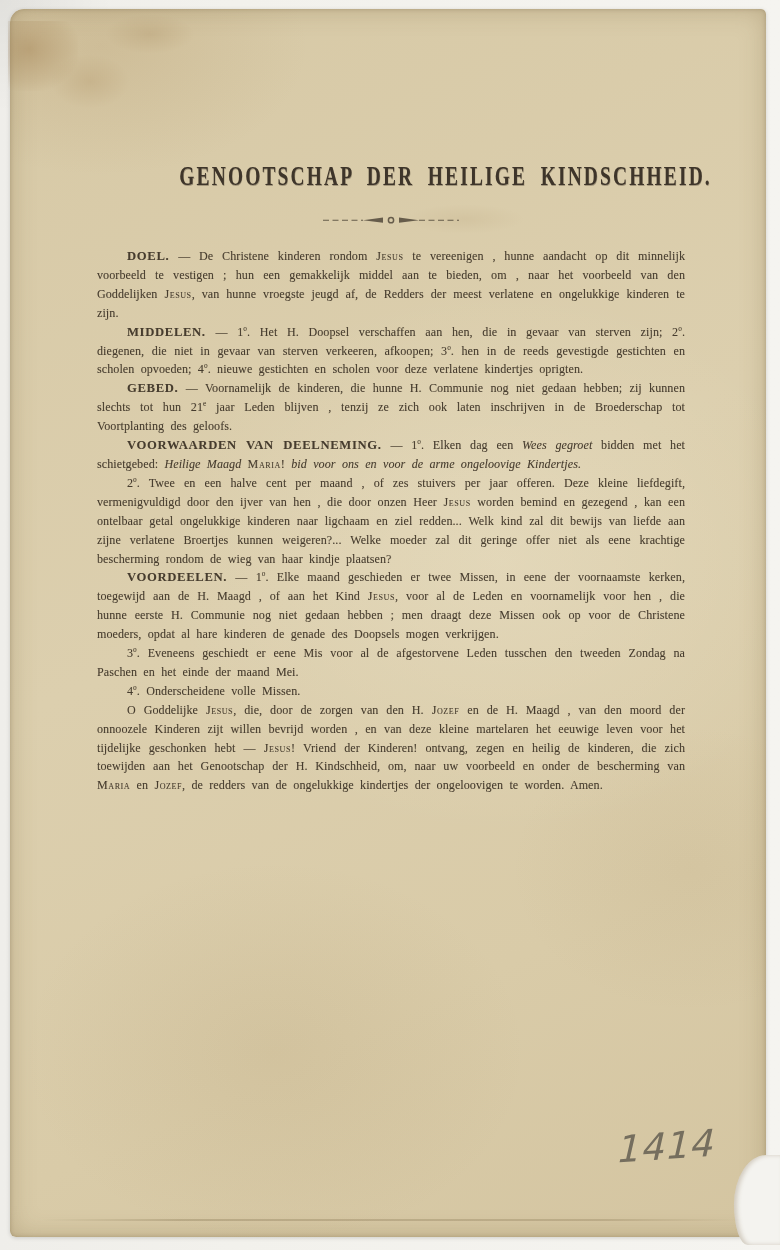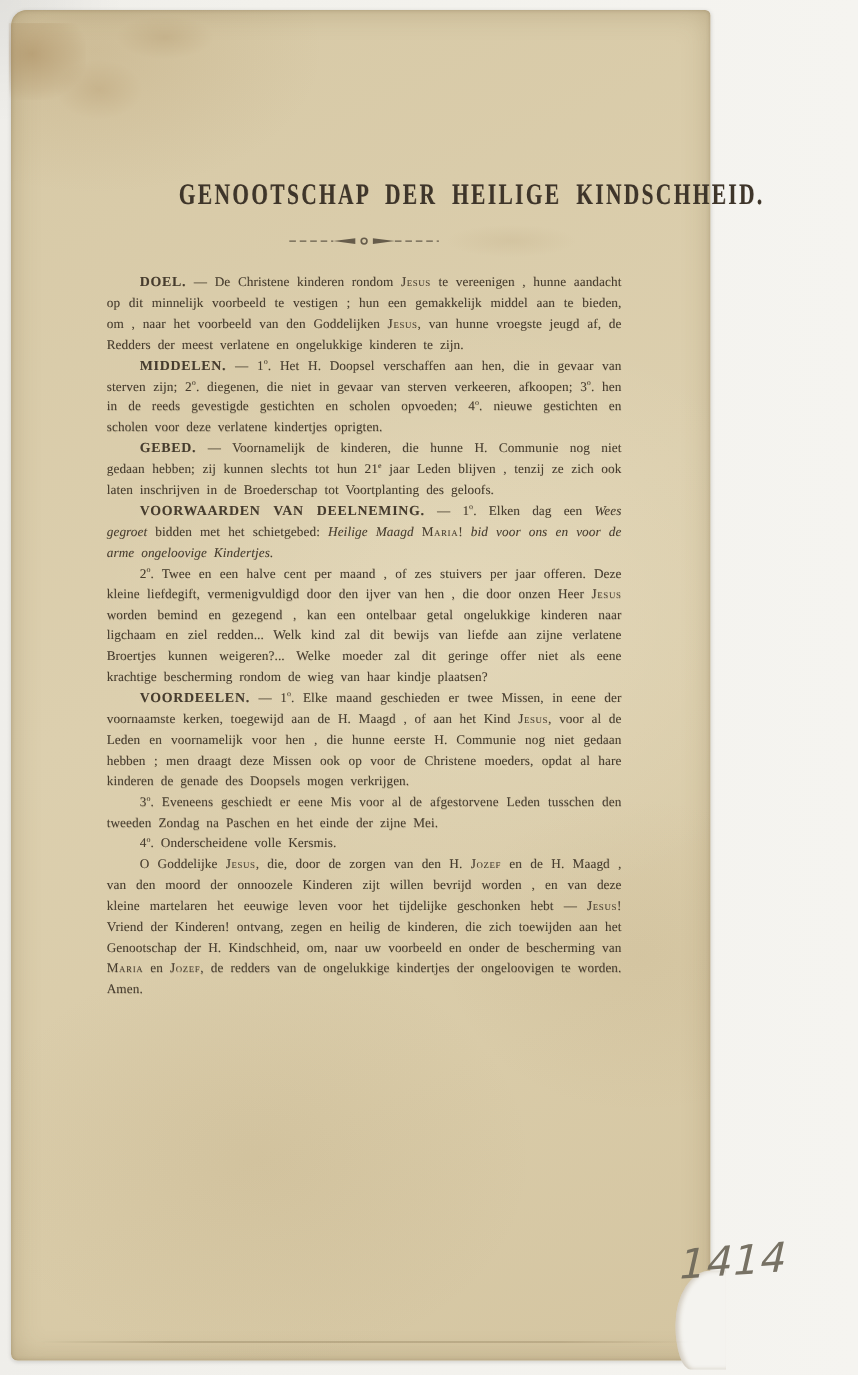--- a/index.html
+++ b/index.html
@@ -4,21 +4,21 @@
 <style>
   html,body{margin:0;padding:0;}
   body{
     width:780px;height:1250px;position:relative;overflow:hidden;
     background:
       radial-gradient(circle 160px at 0% 0%, rgba(0,0,0,.06), transparent 70%),
       linear-gradient(90deg,#efeeea 0%, #f2f1ec 30%, #f5f4f0 100%);
     font-family:"Liberation Serif", serif;
   }
   .paper{
-    position:absolute;left:10px;top:9px;width:636px;height:1228px;
+    position:absolute;left:10px;top:9px;width:756px;height:1228px;
     border-radius:14px 5px 6px 6px;
     background:
       radial-gradient(ellipse 320px 200px at 12% 3%, rgba(148,112,62,.14), transparent 65%),
       radial-gradient(ellipse 520px 420px at 65% 45%, rgba(255,250,232,.20), transparent 65%),
       radial-gradient(ellipse 420px 320px at 35% 85%, rgba(146,118,70,.10), transparent 60%),
       radial-gradient(ellipse 300px 240px at 90% 70%, rgba(150,122,74,.08), transparent 60%),
       linear-gradient(155deg,#d7c9a6 0%, #dccfae 45%, #d9cba8 75%, #d4c5a1 100%);
     box-shadow:
       inset 0 0 26px rgba(110,88,50,.28),
       inset 0 0 4px  rgba(95,75,42,.30),
@@ -95,21 +95,21 @@
         </g>
       </svg>
     </div>
 
     <p class="para"><span class="run-hd">DOEL.</span><span> — De Christene kinderen rondom </span><span class="run-sc">Jesus</span><span> te vereenigen , hunne aandacht op dit minnelijk voorbeeld te vestigen ; hun een gemakkelijk middel aan te bieden, om , naar het voorbeeld van den Goddelijken </span><span class="run-sc">Jesus</span><span>, van hunne vroegste jeugd af, de Redders der meest verlatene en ongelukkige kinderen te zijn.</span></p>
     <p class="para"><span class="run-hd">MIDDELEN.</span><span> — 1</span><span class="run-sup">o</span><span>. Het H. Doopsel verschaffen aan hen, die in gevaar van sterven zijn; 2</span><span class="run-sup">o</span><span>. diegenen, die niet in gevaar van sterven verkeeren, afkoopen; 3</span><span class="run-sup">o</span><span>. hen in de reeds gevestigde gestichten en scholen opvoeden; 4</span><span class="run-sup">o</span><span>. nieuwe gestichten en scholen voor deze verlatene kindertjes oprigten.</span></p>
     <p class="para"><span class="run-hd">GEBED.</span><span> — Voornamelijk de kinderen, die hunne H. Communie nog niet gedaan hebben; zij kunnen slechts tot hun 21</span><span class="run-sup">e</span><span> jaar Leden blijven , tenzij ze zich ook laten inschrijven in de Broederschap tot Voortplanting des geloofs.</span></p>
     <p class="para"><span class="run-hd">VOORWAARDEN VAN DEELNEMING.</span><span> — 1</span><span class="run-sup">o</span><span>. Elken dag een </span><span class="run-i">Wees gegroet</span><span> bidden met het schietgebed: </span><span class="run-i">Heilige Maagd </span><span class="run-sc">Maria</span><span>! </span><span class="run-i">bid voor ons en voor de arme ongeloovige Kindertjes.</span></p>
     <p class="para"><span>2</span><span class="run-sup">o</span><span>. Twee en een halve cent per maand , of zes stuivers per jaar offeren. Deze kleine liefdegift, vermenigvuldigd door den ijver van hen , die door onzen Heer </span><span class="run-sc">Jesus</span><span> worden bemind en gezegend , kan een ontelbaar getal ongelukkige kinderen naar ligchaam en ziel redden... Welk kind zal dit bewijs van liefde aan zijne verlatene Broertjes kunnen weigeren?... Welke moeder zal dit geringe offer niet als eene krachtige bescherming rondom de wieg van haar kindje plaatsen?</span></p>
     <p class="para"><span class="run-hd">VOORDEELEN.</span><span> — 1</span><span class="run-sup">o</span><span>. Elke maand geschieden er twee Missen, in eene der voornaamste kerken, toegewijd aan de H. Maagd , of aan het Kind </span><span class="run-sc">Jesus</span><span>, voor al de Leden en voornamelijk voor hen , die hunne eerste H. Communie nog niet gedaan hebben ; men draagt deze Missen ook op voor de Christene moeders, opdat al hare kinderen de genade des Doopsels mogen verkrijgen.</span></p>
-    <p class="para"><span>3</span><span class="run-sup">o</span><span>. Eveneens geschiedt er eene Mis voor al de afgestorvene Leden tusschen den tweeden Zondag na Paschen en het einde der zijne Mei.</span></p>
-    <p class="para"><span>4</span><span class="run-sup">o</span><span>. Onderscheidene volle Kersmis.</span></p>
+    <p class="para"><span>3</span><span class="run-sup">o</span><span>. Eveneens geschiedt er eene Mis voor al de afgestorvene Leden tusschen den tweeden Zondag na Paschen en het einde der maand Mei.</span></p>
+    <p class="para"><span>4</span><span class="run-sup">o</span><span>. Onderscheidene volle Missen.</span></p>
 
 
     <p class="para"><span>O Goddelijke </span><span class="run-sc">Jesus</span><span>, die, door de zorgen van den H. </span><span class="run-sc">Jozef</span><span> en de H. Maagd , van den moord der onnoozele Kinderen zijt willen bevrijd worden , en van deze kleine martelaren het eeuwige leven voor het tijdelijke geschonken hebt — </span><span class="run-sc">Jesus</span><span>! Vriend der Kinderen! ontvang, zegen en heilig de kinderen, die zich toewijden aan het Genootschap der H. Kindschheid, om, naar uw voorbeeld en onder de bescherming van </span><span class="run-sc">Maria</span><span> en </span><span class="run-sc">Jozef</span><span>, de redders van de ongelukkige kindertjes der ongeloovigen te worden. Amen.</span></p>
   </div>
 
   <div class="handwritten">1414</div>
 </div>
 
 </body></html>

